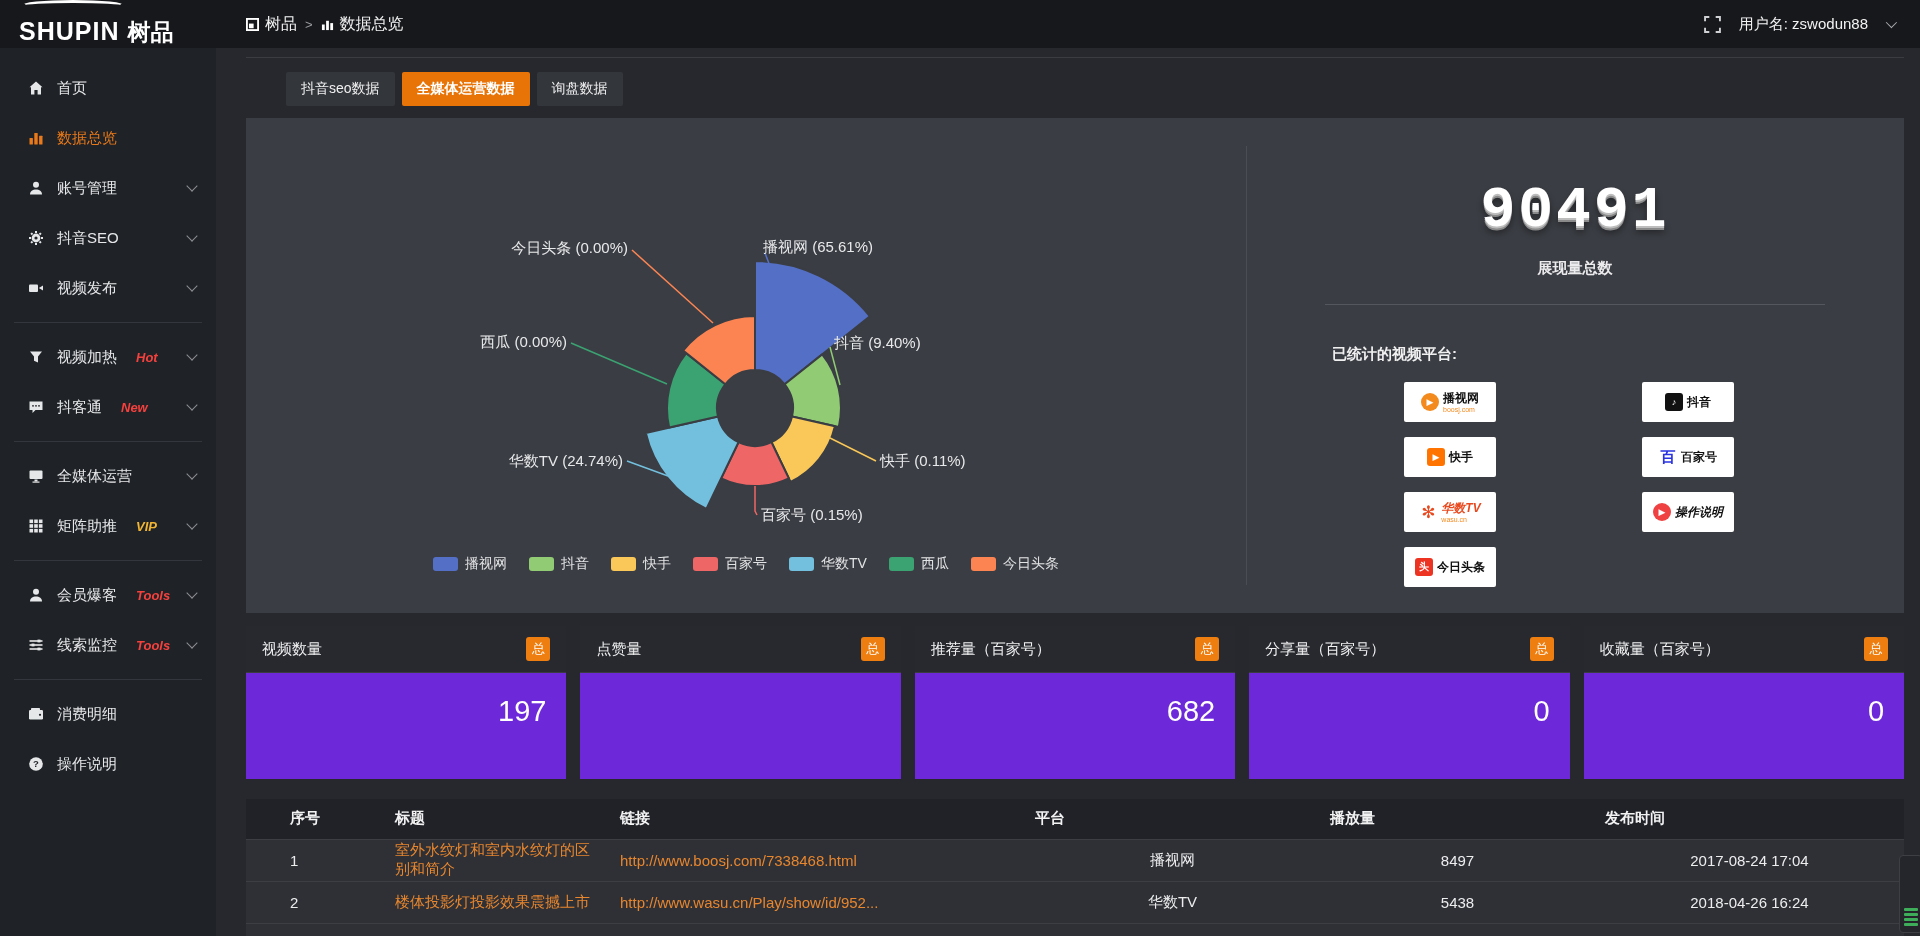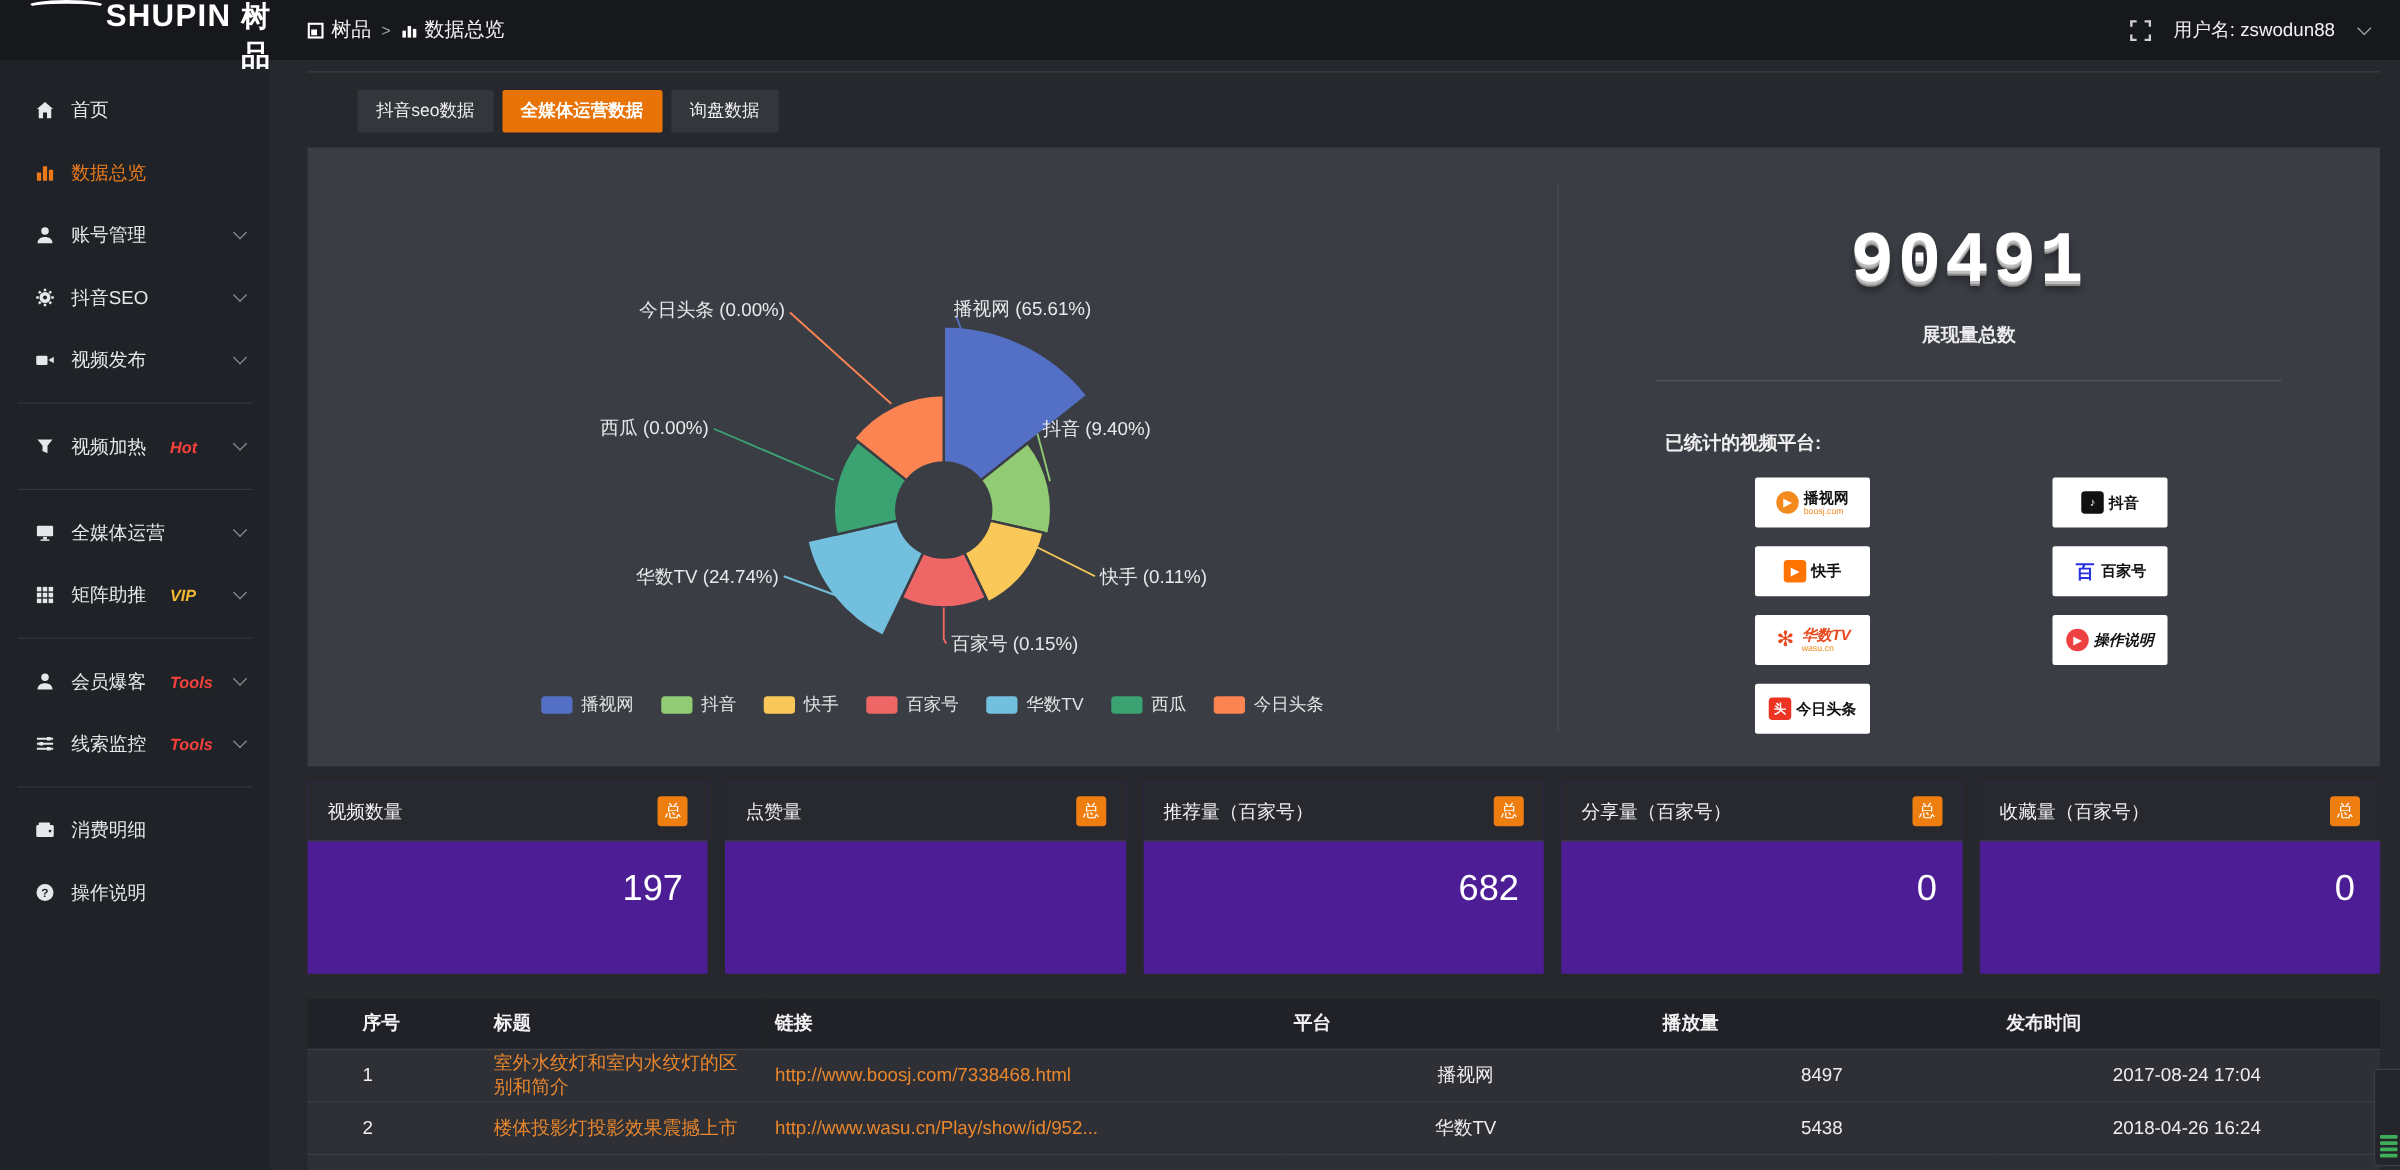--- a/index.html
+++ b/index.html
@@ -1,21 +1,21 @@
 <!DOCTYPE html>
 <html><head>
 <meta charset="utf-8">
 <style>
   * { margin:0; padding:0; box-sizing:border-box; }
   html,body { width:1920px; height:936px; overflow:hidden; }
   body { background:#26282d; font-family:"Liberation Sans","DejaVu Sans",sans-serif; color:#e8e9ea; }
 
   
   .topbar { position:absolute; left:0; top:0; width:1920px; height:48px; background:#17181c; display:flex; align-items:center; z-index:5; }
-  .logo { width:216px; height:48px; display:flex; flex-direction:row; justify-content:space-between; padding-left:19px; }
+  .logo { width:216px; height:48px; display:flex; flex-direction:column; justify-content:space-between; padding-left:19px; }
   .logo-arc { width:104px; height:11px; border:3px solid transparent; border-top-color:#fff; border-radius:50%; margin-left:2px; }
   .logo-row { display:flex; align-items:baseline; margin-top:-2px; }
   .logo-en { font-size:25px; font-weight:900; letter-spacing:1px; color:#fff; }
   .logo-cn { font-size:23px; font-weight:900; color:#fff; margin-left:8px; }
   .crumbs { display:flex; align-items:center; margin-left:30px; gap:8px; font-size:16px; color:#f2f2f2; }
   .crumb { display:flex; align-items:center; gap:6px; cursor:pointer; }
   .crumb-sep { color:#9a9ca0; font-size:13px; }
   .top-right { margin-left:auto; display:flex; align-items:center; gap:18px; padding-right:26px; font-size:15px; color:#f2f2f2; }
   .chev { display:inline-block; width:8px; height:8px; border-right:1.5px solid #a9abb0; border-bottom:1.5px solid #a9abb0; transform:rotate(45deg) translateY(-2px); }
 
@@ -54,21 +54,21 @@
   .plat-grid { margin:18px 0 0 158px; display:grid; grid-template-columns:92px 92px; column-gap:146px; row-gap:15px; }
   .plat-card { width:92px; height:40px; background:#fff; border-radius:2px; display:flex; align-items:center; justify-content:center; gap:4px; overflow:hidden; }
   .plat-mark { width:18px; height:18px; border-radius:50%; display:flex; align-items:center; justify-content:center; color:#fff; font-size:9px; flex:0 0 18px; }
   .plat-mark.square { border-radius:3px; }
   .plat-text { display:flex; flex-direction:column; line-height:1; }
   .plat-name { font-size:12px; font-weight:bold; color:#111; white-space:nowrap; }
   .plat-sub { font-size:7px; color:#f28a1e; margin-top:2px; }
 
   
   .stats { display:flex; gap:14px; margin-top:13px; }
-  .stat-card { flex:1; height:153px; background:#4c1d95; }
+  .stat-card { flex:1; height:153px; background:#6d28d9; }
   .stat-head { height:47px; display:flex; align-items:center; justify-content:space-between; padding:0 16px; background:#27292f; border-bottom:1px solid #3a3c42; }
   .stat-title { font-size:15px; color:#f0f0f1; }
   .stat-badge { width:24px; height:24px; background:#ef7e10; color:#fff; font-size:13px; border-radius:3px; display:flex; align-items:center; justify-content:center; }
   .stat-value { padding:22px 20px 0; font-size:29px; color:#fff;text-align:right; }
 
   
   table.data { width:100%; margin-top:20px; border-collapse:collapse; }
   table.data th { height:40px; background:#202227; font-size:15px; font-weight:bold; color:#f2f2f3; text-align:left; padding:0 10px; }
   table.data td { height:42px; background:#2e3036; border-top:1px solid #3c3e44; font-size:15px; color:#ededee; padding:0 10px; }
   th.c, td.c { text-align:center; }
@@ -188,20 +188,35 @@
     </div>
     <div class="side-divider"></div>
     <div class="side-item">
       <span class="icon">
         <svg viewBox="0 0 16 16">
           <path d="M2 2.5 14 2.5 10 7.5 10 13.5 6 11.8 6 7.5Z"></path>
         </svg>
       </span>
       <span>视频加热</span>
       <span class="side-tag tag-red">Hot</span>
+      <span class="side-chev"></span>
+    </div>
+    <div class="side-item">
+      <span class="icon">
+        <svg viewBox="0 0 16 16">
+          <path d="M1.5 2.5H14.5V11H7.5L4.5 14V11H1.5Z"></path>
+          <g fill="#1f2227">
+            <circle cx="5" cy="6.8" r=".9"></circle>
+            <circle cx="8" cy="6.8" r=".9"></circle>
+            <circle cx="11" cy="6.8" r=".9"></circle>
+          </g>
+        </svg>
+      </span>
+      <span>抖客通</span>
+      <span class="side-tag tag-red">New</span>
       <span class="side-chev"></span>
     </div>
     <div class="side-divider"></div>
     <div class="side-item">
       <span class="icon">
         <svg viewBox="0 0 16 16">
           <rect x="1.5" y="2.5" width="13" height="8.5" rx="1"></rect>
           <rect x="6.5" y="11.5" width="3" height="2"></rect>
           <rect x="4.5" y="13.5" width="7" height="1.2"></rect>
         </svg>

